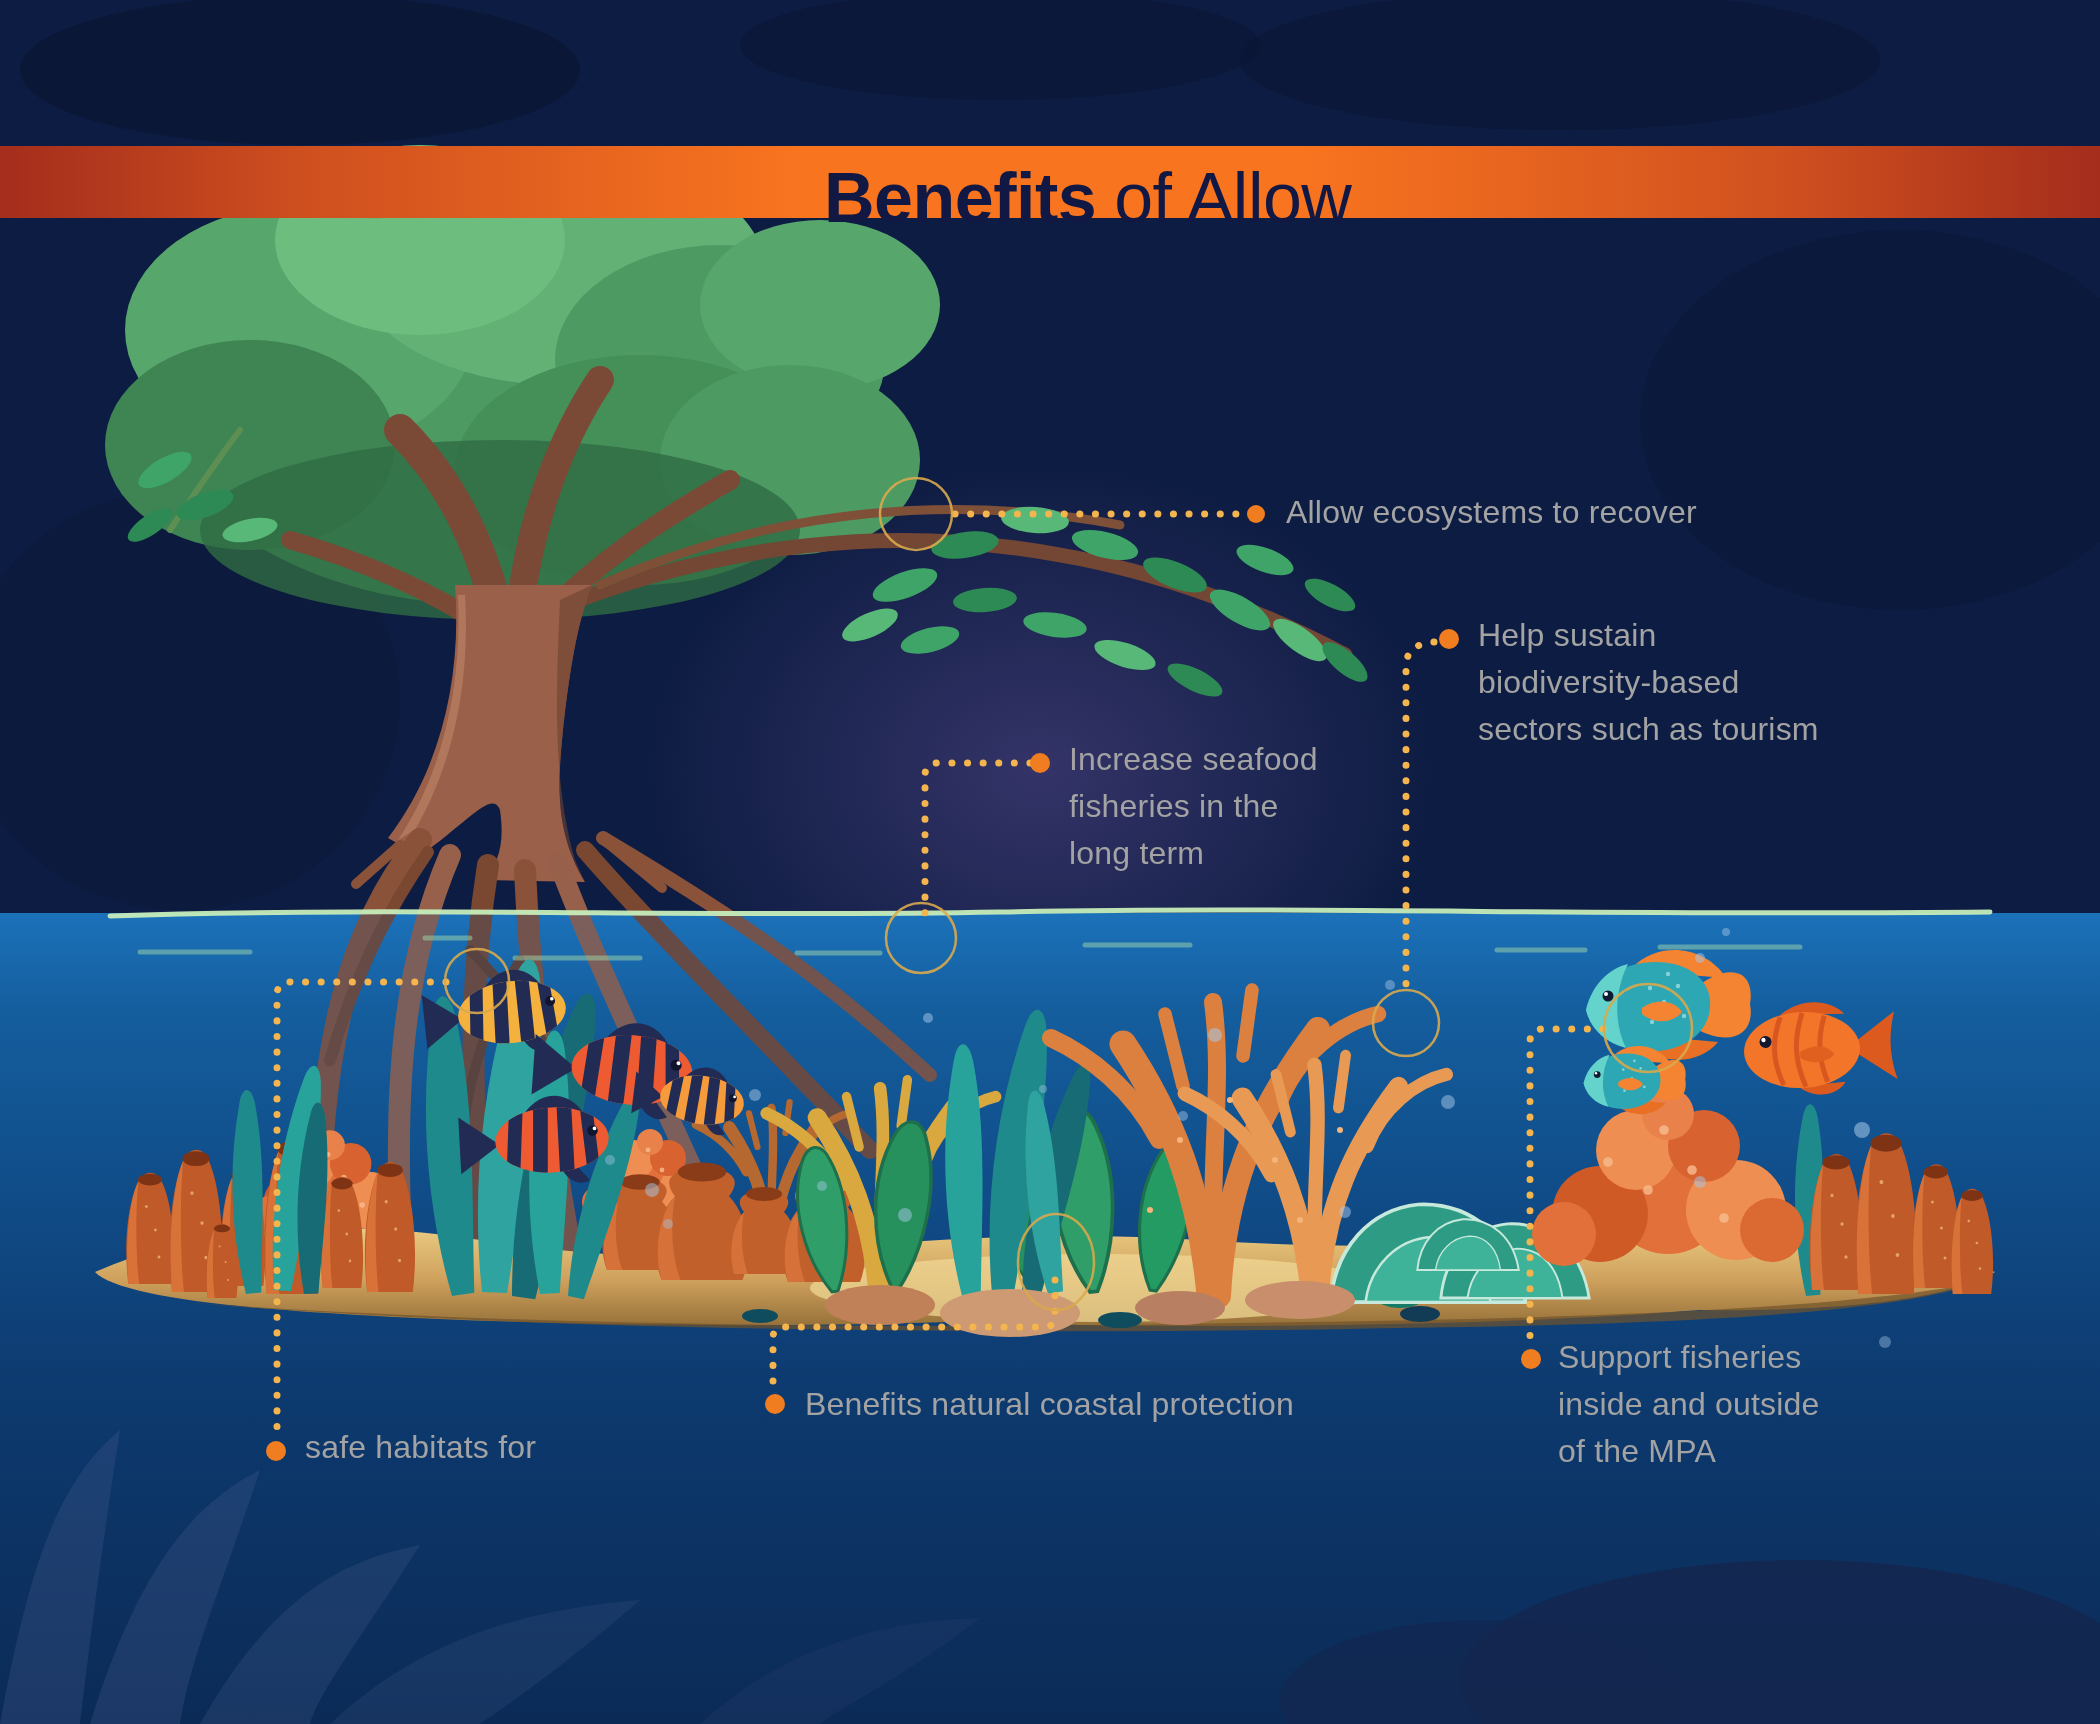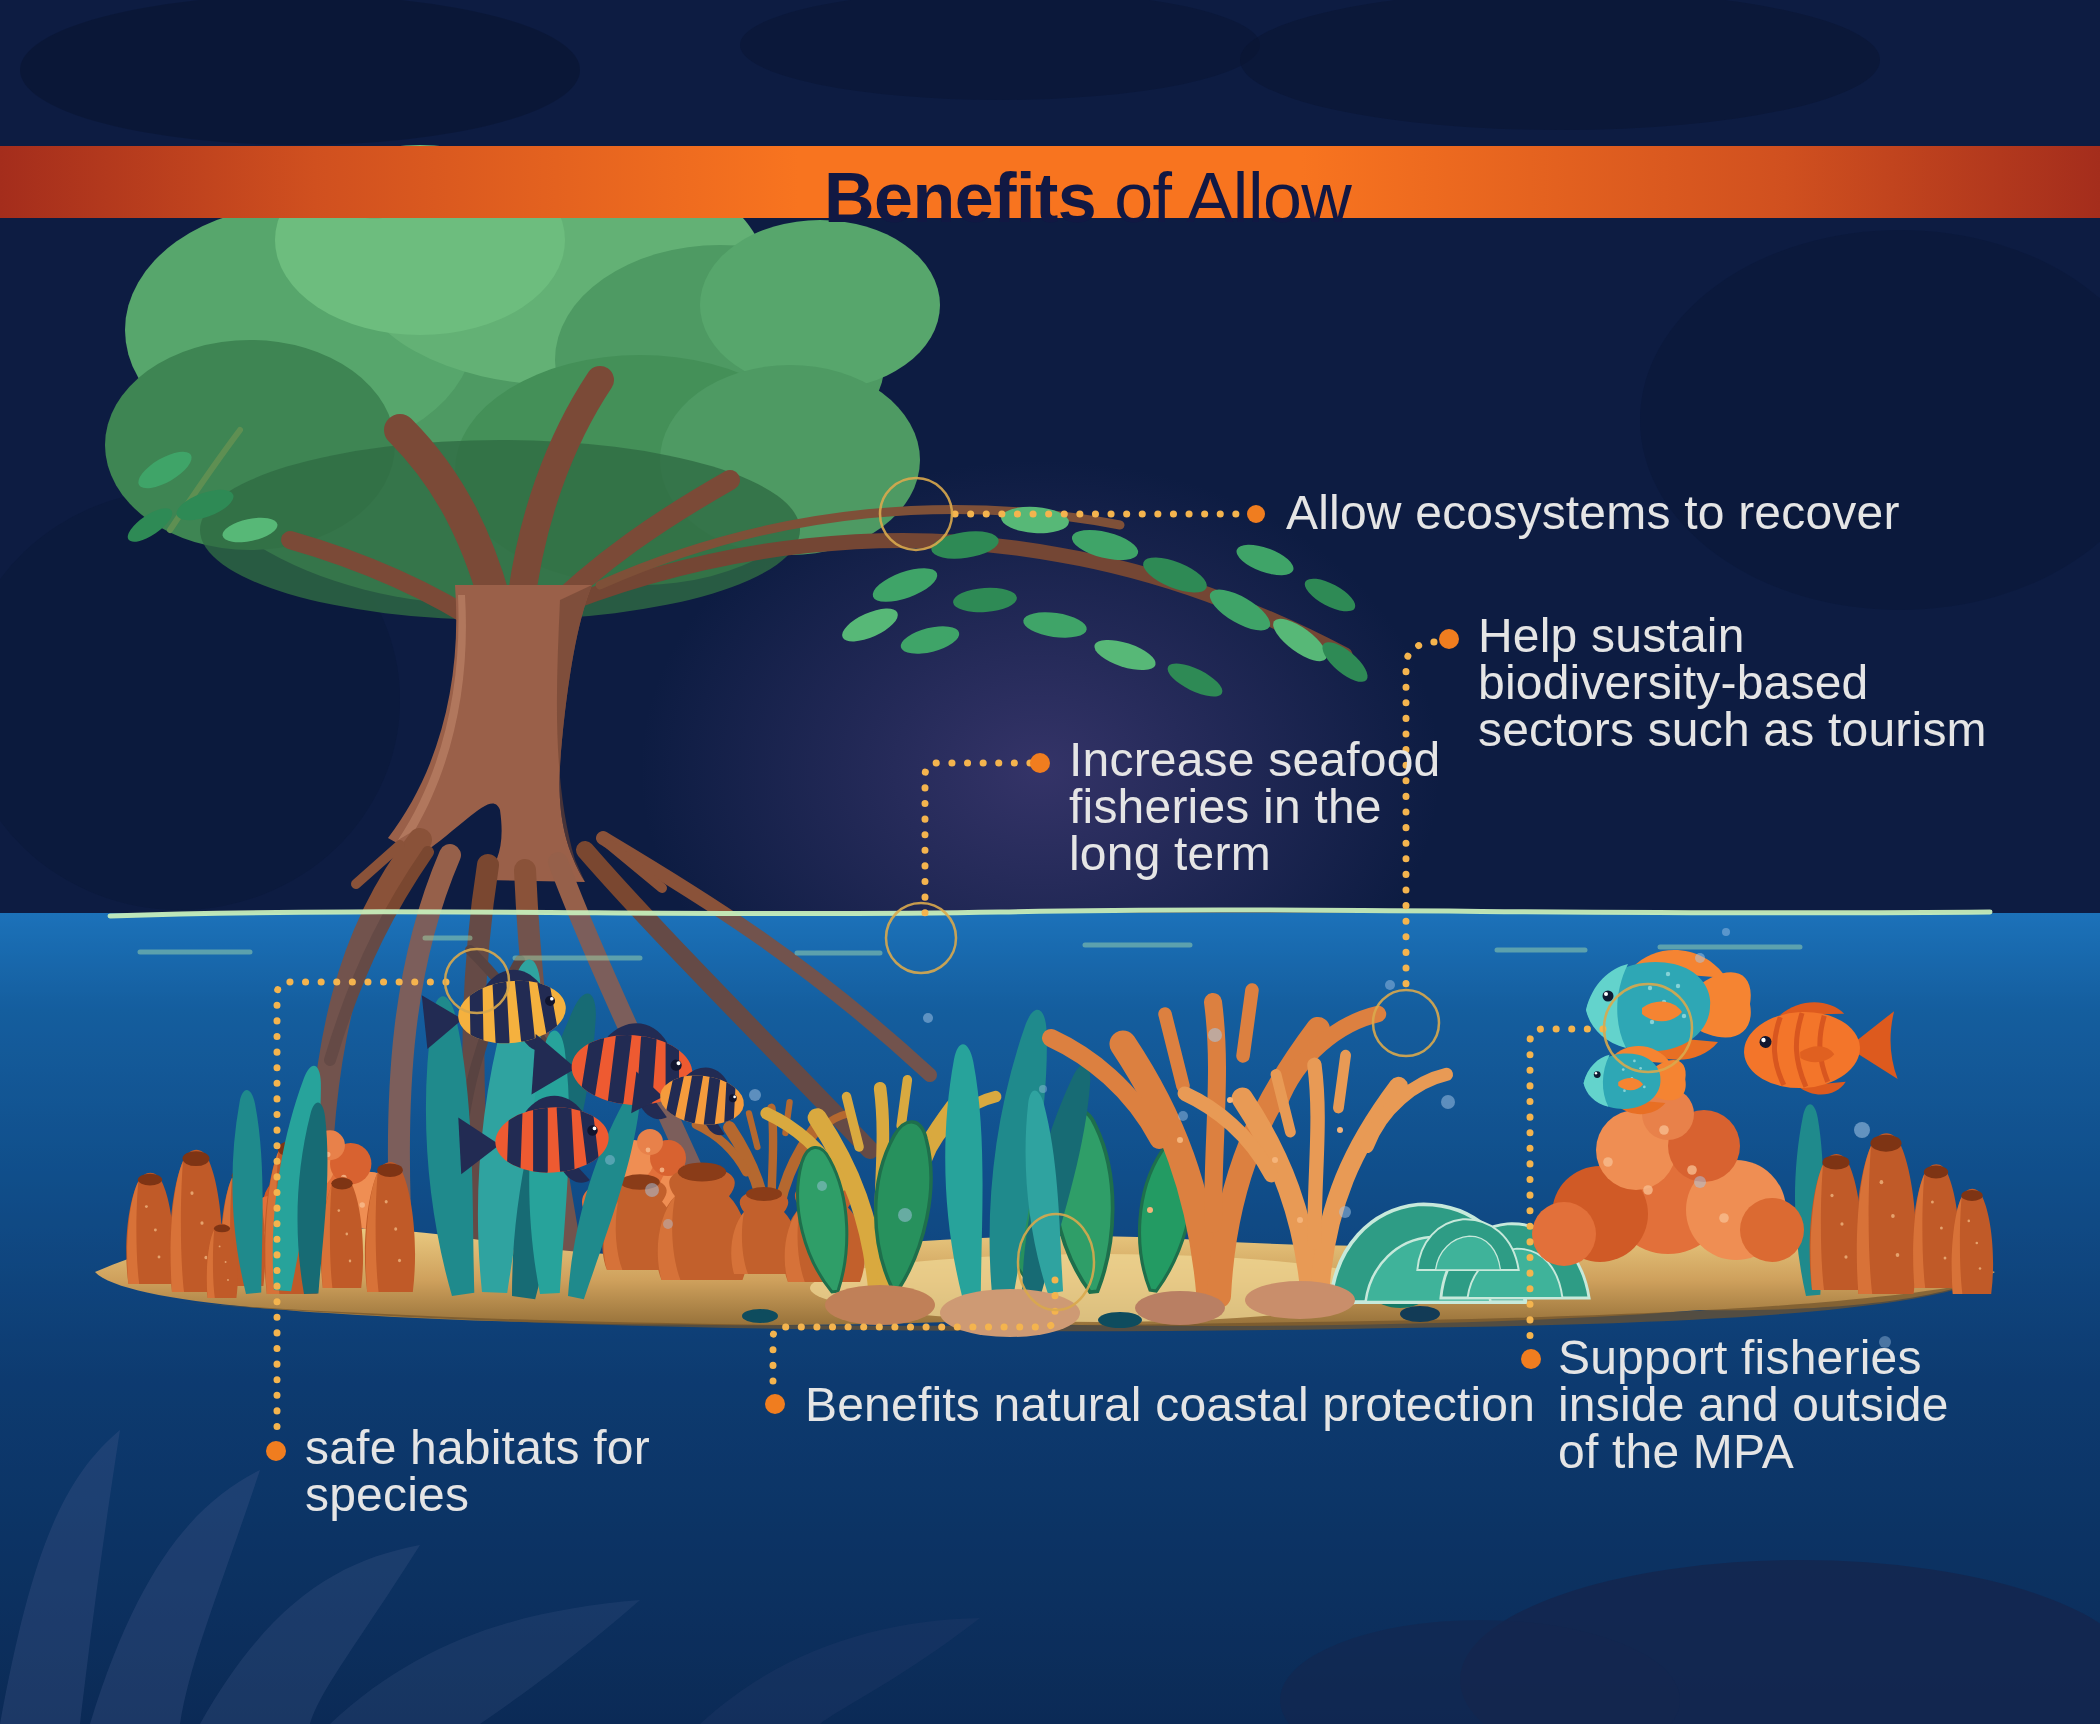--- a/index.html
+++ b/index.html
@@ -6,21 +6,21 @@
   .canvas{position:relative;width:2100px;height:1724px;overflow:hidden;background:#0D1C42;
           font-family:"Liberation Sans",sans-serif;}
   .scene{position:absolute;left:0;top:0;width:2100px;height:1724px;}
   .banner{position:absolute;left:0;top:146px;width:2100px;height:72px;
           background:linear-gradient(90deg,#A42D1C 0%,#D0501F 15%,#F8741F 38%,#F8741F 62%,#D0501F 85%,#A42D1C 100%);
           display:flex;align-items:center;}
   .title{position:absolute;left:824px;top:0;height:103px;display:flex;align-items:center;
          font-size:70px;color:#111843;letter-spacing:-0.5px;white-space:nowrap;}
   .title .b{font-weight:700;}
   .title .r{font-weight:400;margin-left:18px;}
-  .callout{position:absolute;color:#e5e5e5;font-size:48px;line-height:47px;font-weight:400;
+  .callout{position:absolute;color:#a3a3a3;font-size:32px;line-height:47px;font-weight:400;
            letter-spacing:.2px;white-space:nowrap;}
 </style>
 </head>
 <body>
 
 <div class="canvas">
 
   <svg class="scene" viewBox="0 0 2100 1724">
     <defs>
       <linearGradient id="wg" gradientUnits="userSpaceOnUse" x1="0" y1="913" x2="0" y2="1724">
@@ -385,21 +385,20 @@
     <div>fisheries in the</div>
     <div>long term</div>
   </div>
 
   <div class="callout" style="left:805px;top:1381px">
     <div>Benefits natural coastal protection</div>
   </div>
 
   <div class="callout" style="left:305px;top:1424px">
     <div>safe habitats for</div>
-    <div>species</div>
   </div>
 
   <div class="callout" style="left:1558px;top:1334px">
     <div>Support fisheries</div>
     <div>inside and outside</div>
     <div>of the MPA</div>
   </div>
 
 </div>
 

